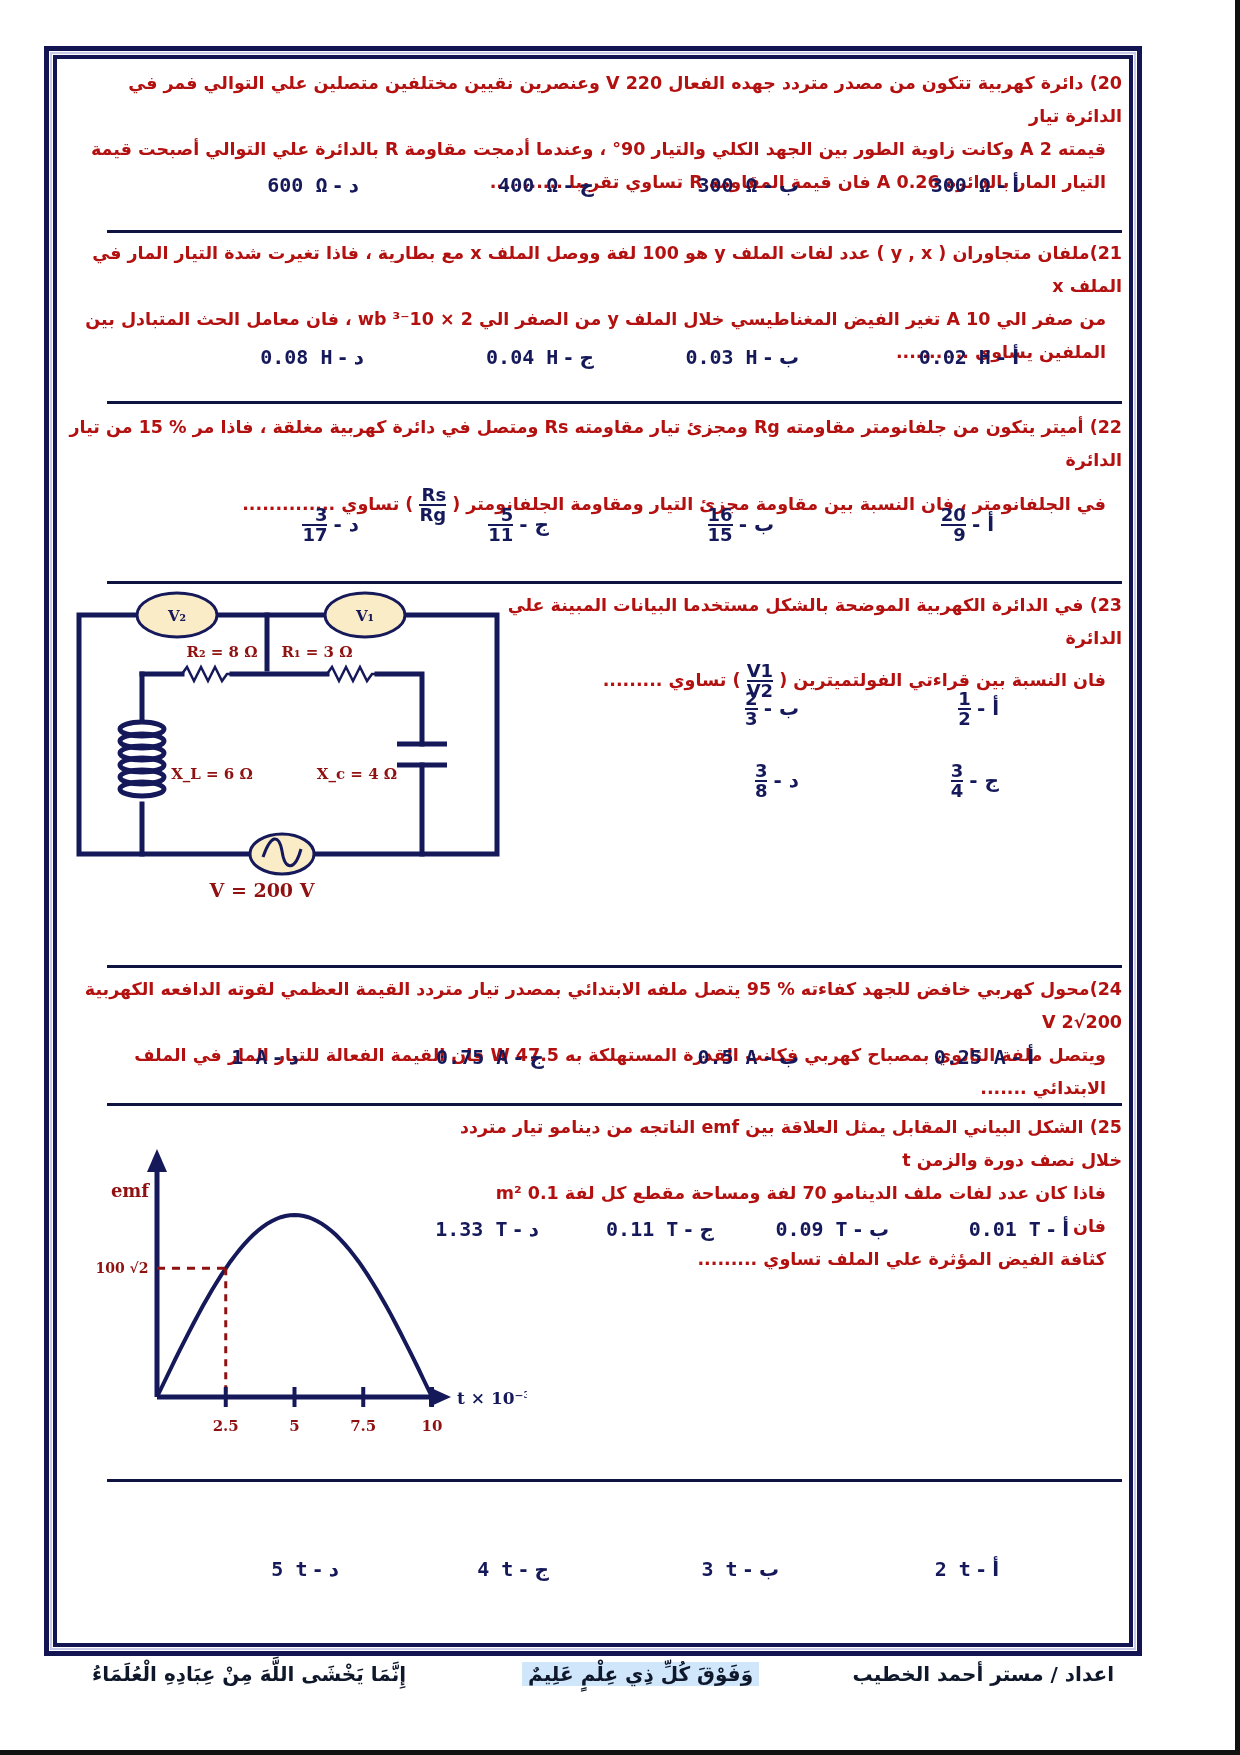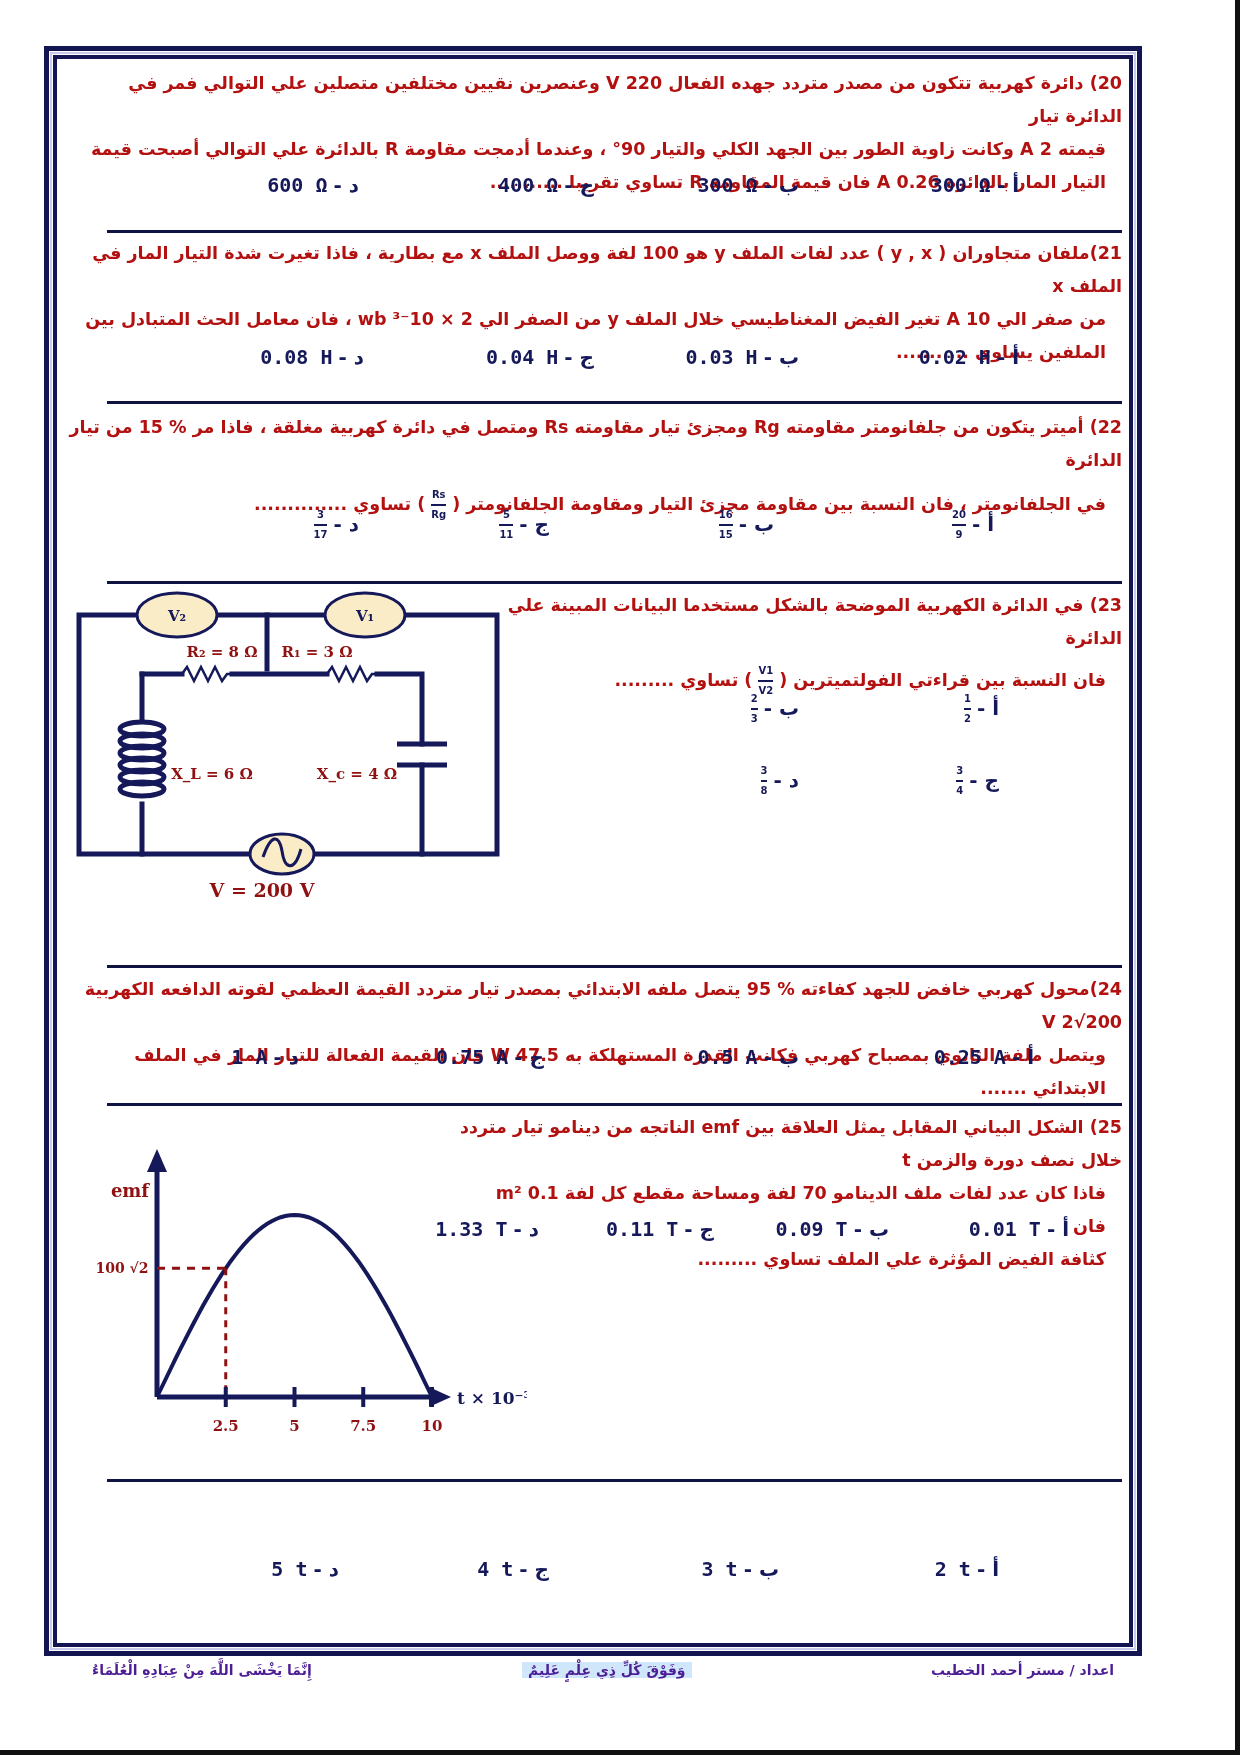--- a/index.html
+++ b/index.html
@@ -15,24 +15,24 @@
                  border:4px solid #121552; box-sizing:border-box; background:#fff; }
   .page { position:absolute; left:57px; top:59px; width:1072px; height:1584px; }
   .sep { position:absolute; height:3px; background:#0f1340; }
   .q { position:absolute; direction:rtl; text-align:right; color:#b31010; font-weight:bold;
        font-family:"DejaVu Sans", sans-serif; font-size:17.5px; line-height:33px; }
   .q .num { color:#b31010; }
   .opts { position:absolute; direction:rtl; font-weight:bold; color:#15195a; font-size:20px; }
   .opt { position:absolute; white-space:nowrap; direction:rtl; }
   .opt .lbl { color:#15195a; margin-left:6px; }
   .opt .val { direction:ltr; unicode-bidi:isolate; font-family:"DejaVu Sans Mono", monospace; font-weight:bold; }
-  .frac { display:inline-flex; flex-direction:column; align-items:center; vertical-align:middle;
-          font-family:"DejaVu Sans", sans-serif; font-weight:bold; font-size:10px; line-height:16px; color:#15195a; }
+  .frac { display:inline-flex; flex-direction:column; align-items:flex-start; vertical-align:middle;
+          font-family:"DejaVu Sans", sans-serif; font-weight:bold; font-size:18px; line-height:16px; color:#15195a; }
   .frac .bar { width:100%; height:2px; background:#15195a; margin:1px 0; }
-  .footer { position:absolute; top:1603px; font-weight:bold; color:#4c1d95; font-size:14px; direction:rtl; }
+  .footer { position:absolute; top:1603px; font-weight:bold; color:#0f172a; font-size:20px; direction:rtl; }
   .footer.hl { background:#cfe6fb; padding:0 6px; }
   svg text { font-family:"DejaVu Serif", serif; font-weight:bold; }
 </style>
 </head>
 <body>
 
 <div class="black-right"></div>
 <div class="black-bottom"></div>
 <div class="frame-outer"></div>
 <div class="frame-mid"></div>

